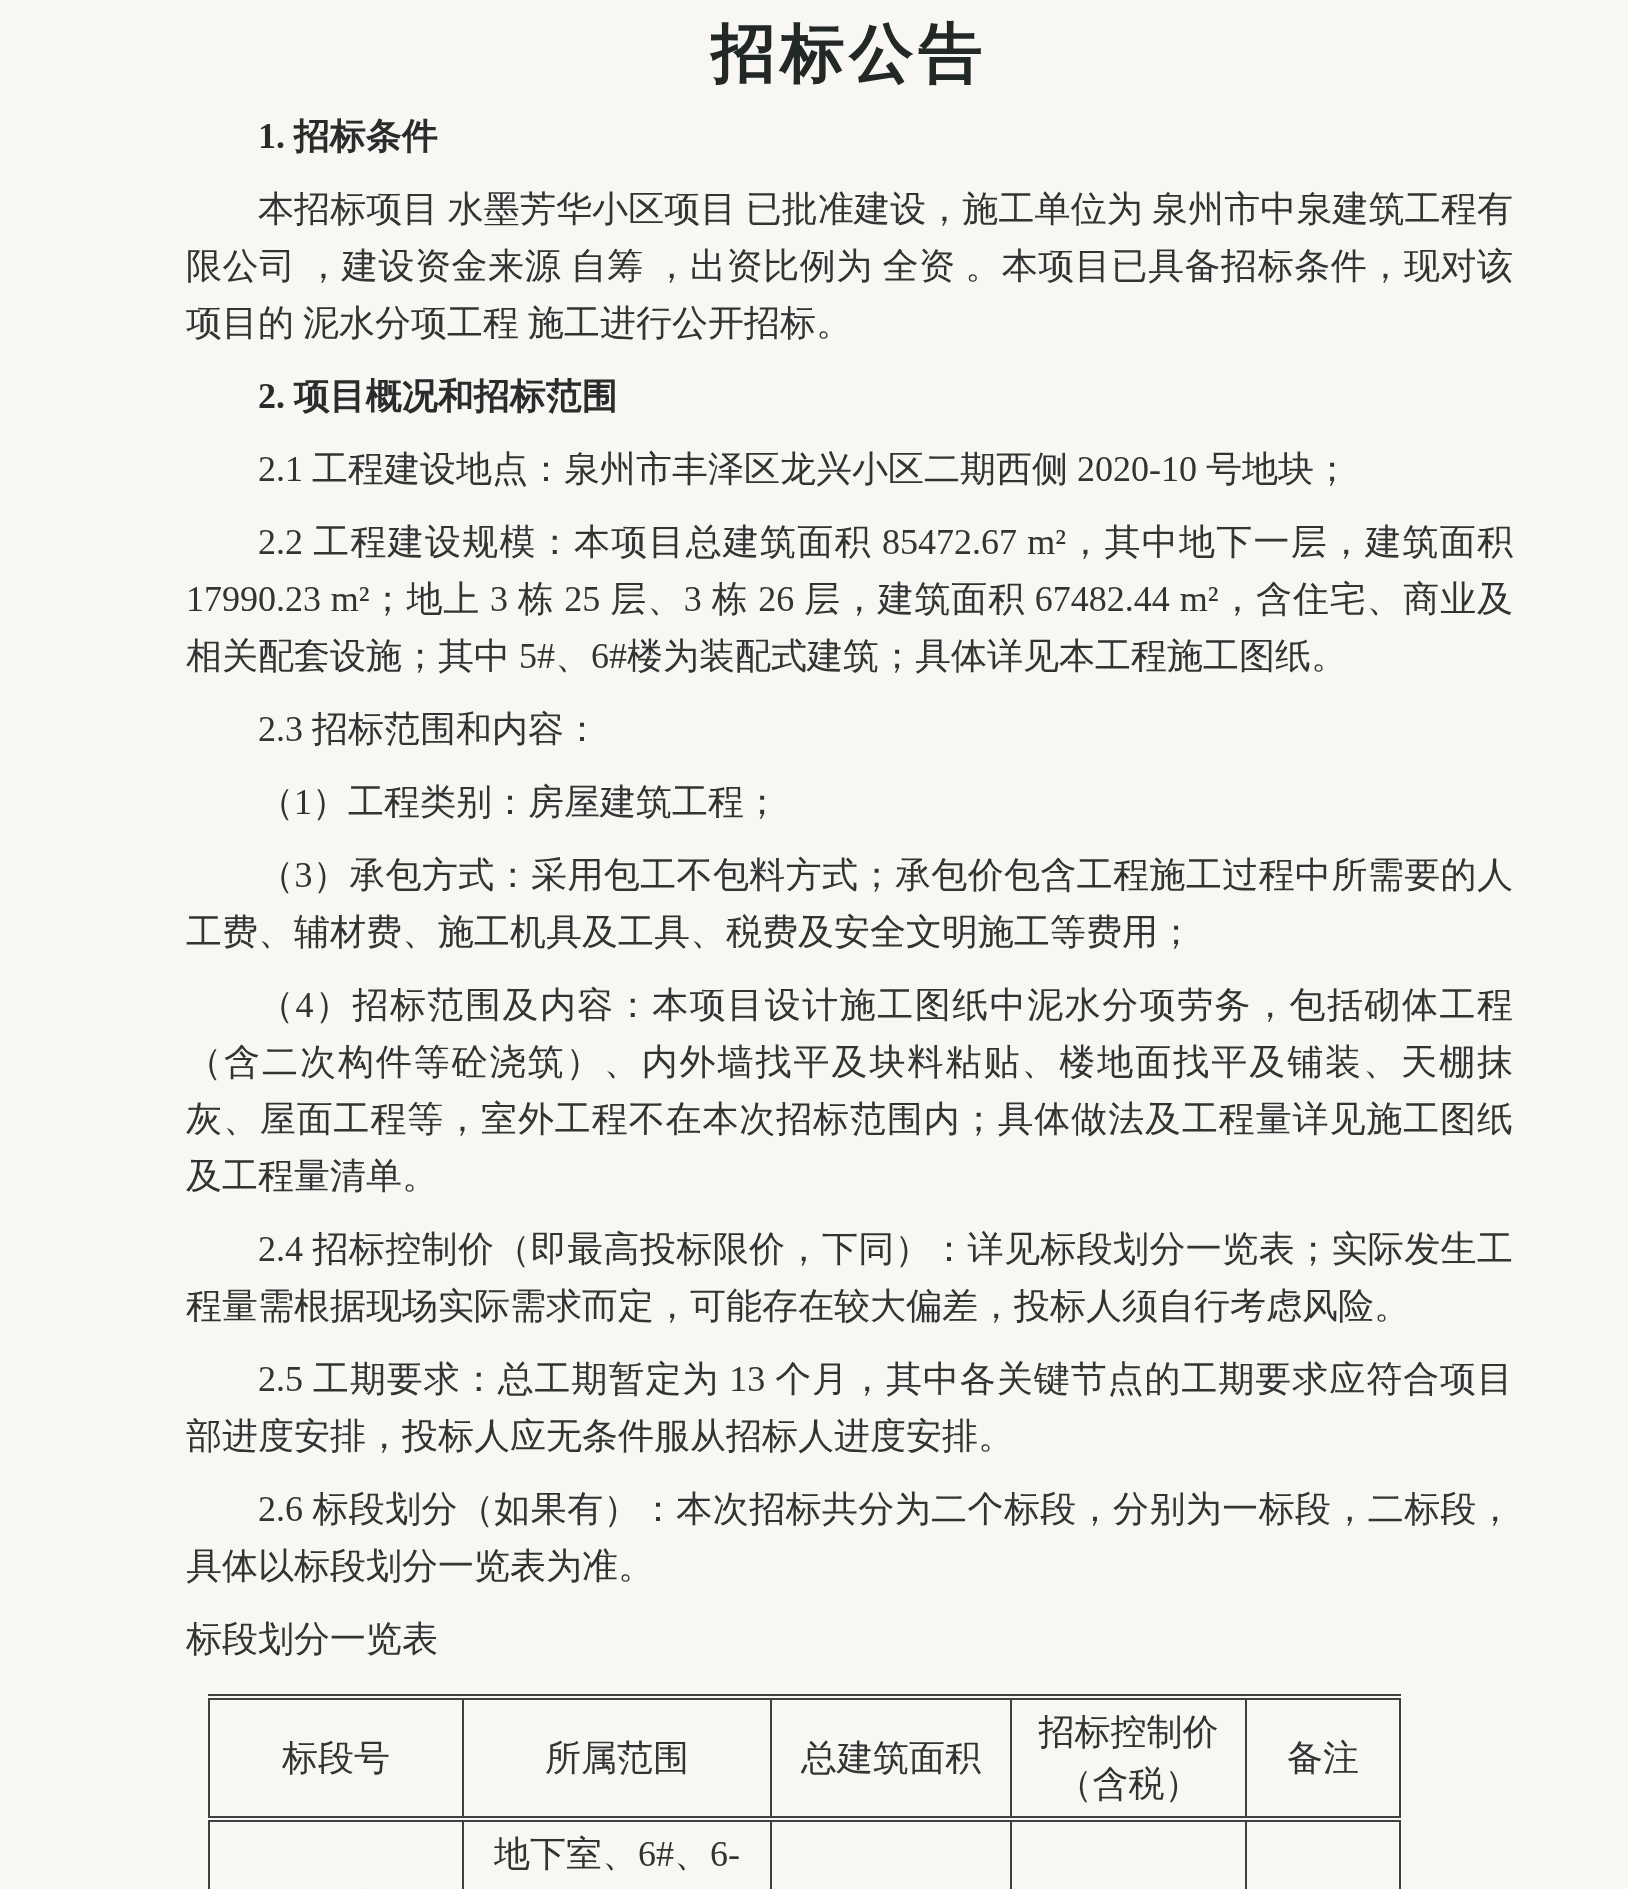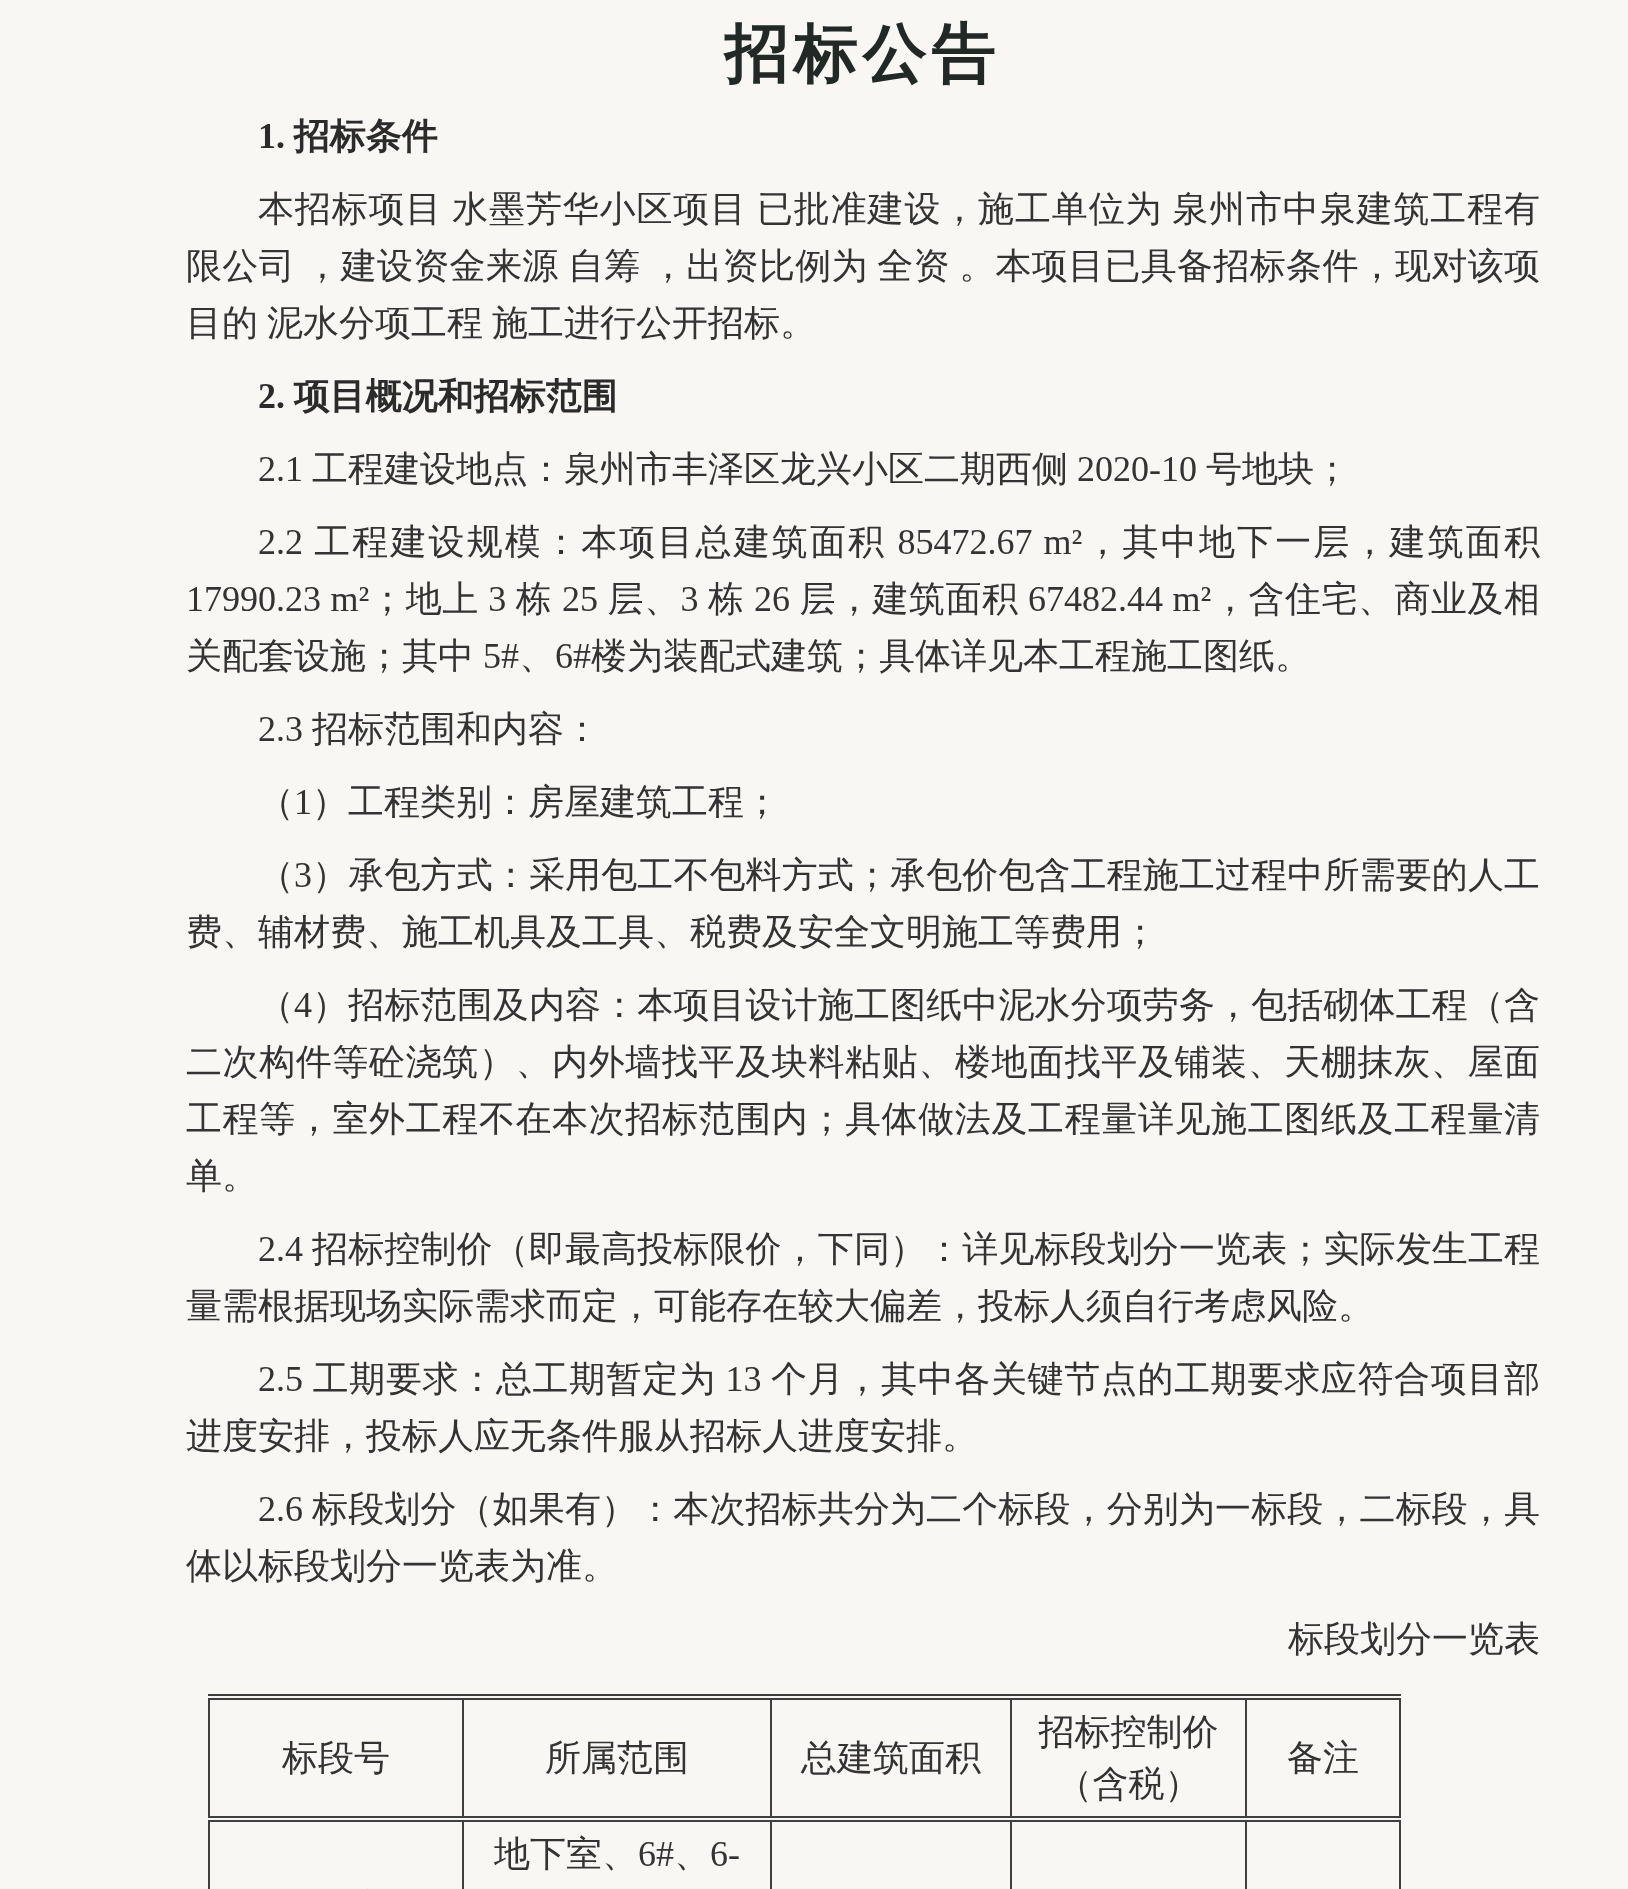--- a/index.html
+++ b/index.html
@@ -4,21 +4,21 @@
 <style>
   html,body{margin:0;padding:0;background:#e8e6e1;}
   .page{
     position:relative;
     width:1628px;height:1889px;
     background:#f8f7f4;
     font-family:"Liberation Serif","DejaVu Serif",serif;
     color:#333;
     overflow:hidden;
     box-sizing:border-box;
-    padding:16px 72px 0 170px;
+    padding:16px 99px 0 170px;
   }
   .doc-title{
     margin:0 0 8px 0;
     text-align:center;
     font-size:64px;
     font-weight:700;
     letter-spacing:5px;
     line-height:76px;
     color:#222826;
     text-indent:0;
@@ -30,21 +30,21 @@
     text-indent:2em;
     color:#333;
     text-align:justify;
   }
   p.h{font-weight:700;color:#2b2b2b;}
   .u{
     text-decoration-thickness:2.5px;
     text-underline-offset:9px;
     text-decoration-color:#3c3c3c;
   }
-  p.table-title{text-align:right;text-indent:0;}
+  p.table-title{text-align:left;text-indent:0;}
   table{
     border-collapse:collapse;
     table-layout:fixed;
     width:1191px;
     margin:26px 0 0 38px;
     background:transparent;
   }
   col.c1{width:254px}
   col.c2{width:308px}
   col.c3{width:240px}

